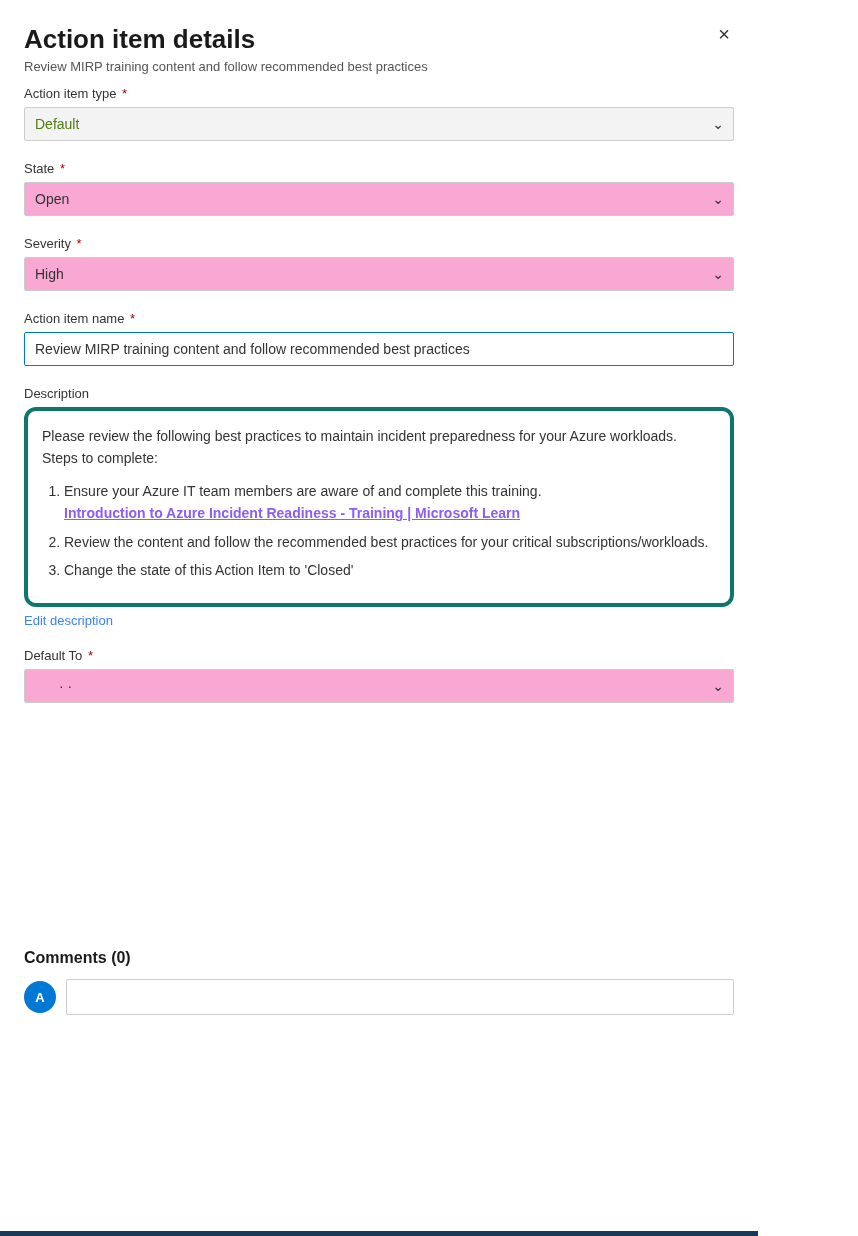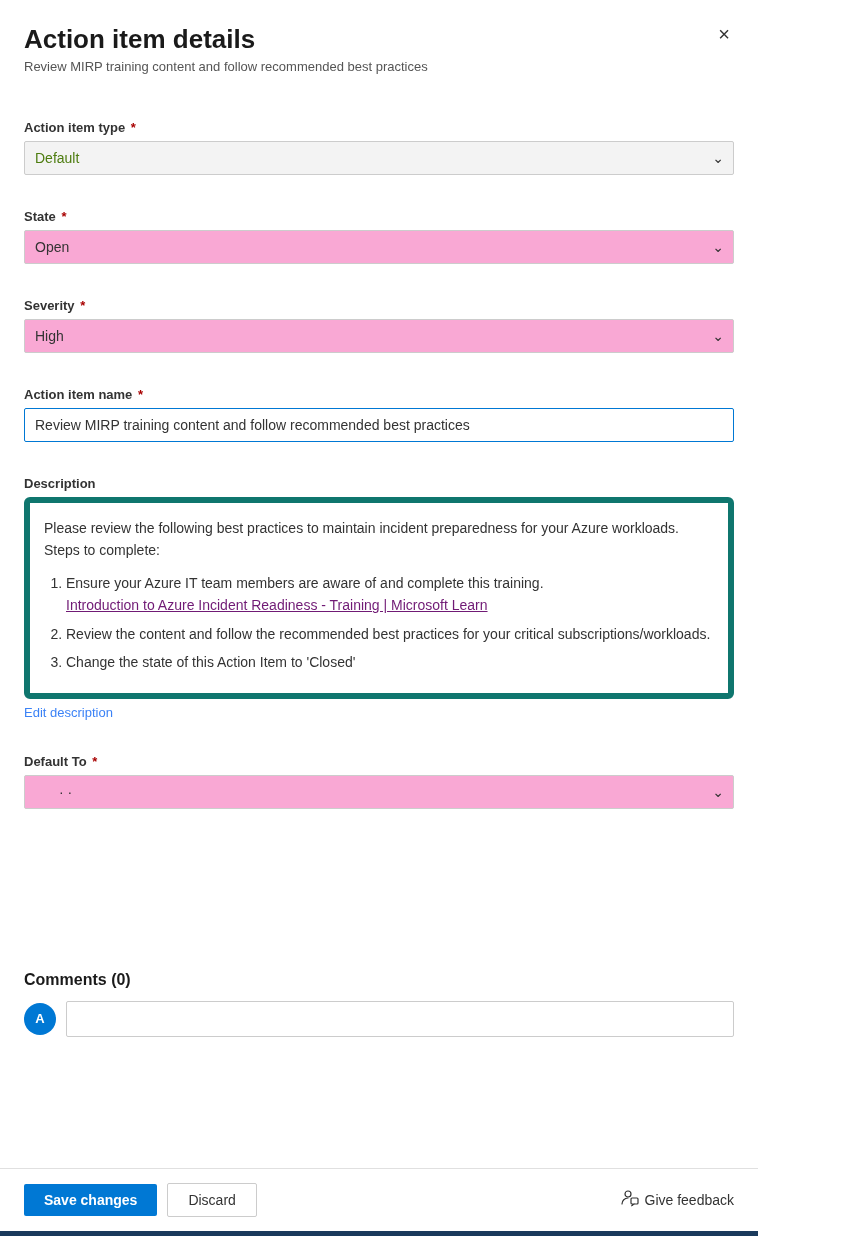--- a/index.html
+++ b/index.html
@@ -51,22 +51,21 @@
       flex: 1;
     }
     .form-group {
       margin-bottom: 20px;
     }
     .form-label {
       display: block;
       font-size: 13px;
       color: #333;
       margin-bottom: 6px;
-      font-weight: 700;
-      margin-top: 34px;
+      font-weight: 400;
     }
     .required-star {
       color: #a80000;
       margin-left: 2px;
     }
     .select-field {
       width: 100%;
       border: 1px solid #ccc;
       border-radius: 2px;
       padding: 8px 36px 8px 10px;
@@ -98,41 +97,42 @@
       width: 100%;
       border: 1px solid #0078d4;
       border-radius: 2px;
       padding: 8px 10px;
       font-size: 14px;
       color: #333;
       outline: none;
     }
     .description-box {
       width: 100%;
-      border: 6px solid #0f766e;
-      border-radius: 6px;
+      border: 4px solid #0f766e;
+      border-radius: 12px;
       padding: 14px 14px;
       font-size: 14px;
       color: #333;
       background: #fff;
       min-height: 200px;
       line-height: 1.6;
     }
     .description-box p {
       margin-bottom: 10px;
     }
     .description-box ol {
       padding-left: 22px;
     }
     .description-box ol li {
       margin-bottom: 6px;
     }
     .description-link {
-      color: #701a75;
+      color: #8b5cf6;
       text-decoration: underline;
+      font-weight: bold;
     }
     .edit-description-link {
       color: #3b82f6;
       font-size: 13px;
       cursor: pointer;
       margin-top: 6px;
       display: inline-block;
       text-decoration: none;
     }
     .assigned-to-wrapper {
@@ -330,33 +330,15 @@
   <div class="comments-section">
     <div class="comments-title">Comments (0)</div>
     <div class="comment-input-row">
       <div class="comment-avatar">A</div>
       <input type="text" class="comment-input" placeholder="" style="">
     </div>
   </div>
 
   <div style="flex:1; min-height: 20px;"></div>
 
-  <div class="footer-bar">
-    <div class="footer-left">
-      <button class="btn-primary">Save changes</button>
-      <button class="btn-secondary">Discard</button>
-    </div>
-    <button class="give-feedback-btn">
-      <span style="font-size:16px;">
-        
-        <svg width="18" height="18" viewBox="0 0 18 18" fill="none" xmlns="http://www.w3.org/2000/svg">
-          <circle cx="7" cy="5" r="3" stroke="#333" stroke-width="1.2" fill="none"></circle>
-          <path d="M1 15c0-3.314 2.686-6 6-6" stroke="#333" stroke-width="1.2" fill="none" stroke-linecap="round"></path>
-          <rect x="10" y="9" width="7" height="6" rx="1" stroke="#333" stroke-width="1.2" fill="none"></rect>
-          <path d="M12 15l-1.5 2 3-2" stroke="#333" stroke-width="1" fill="none" stroke-linejoin="round"></path>
-        </svg>
-      </span>
-      <span>Give feedback</span>
-    </button>
-  </div>
 
   <div class="bottom-bar"></div>
 </div>
 
 </body></html>

